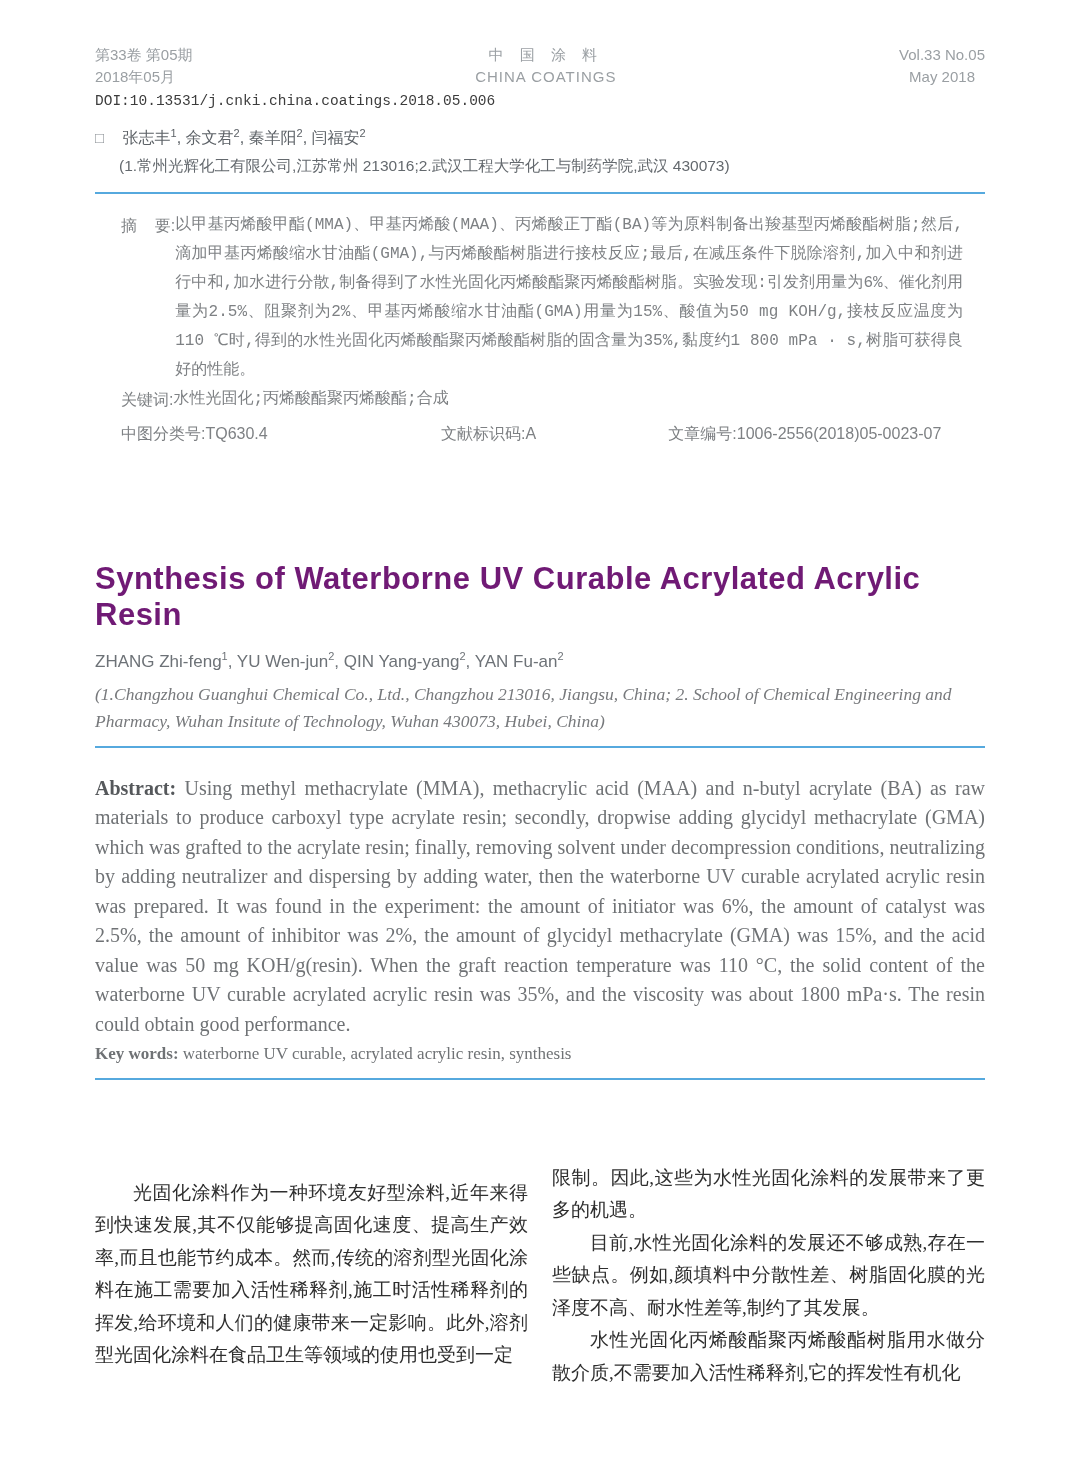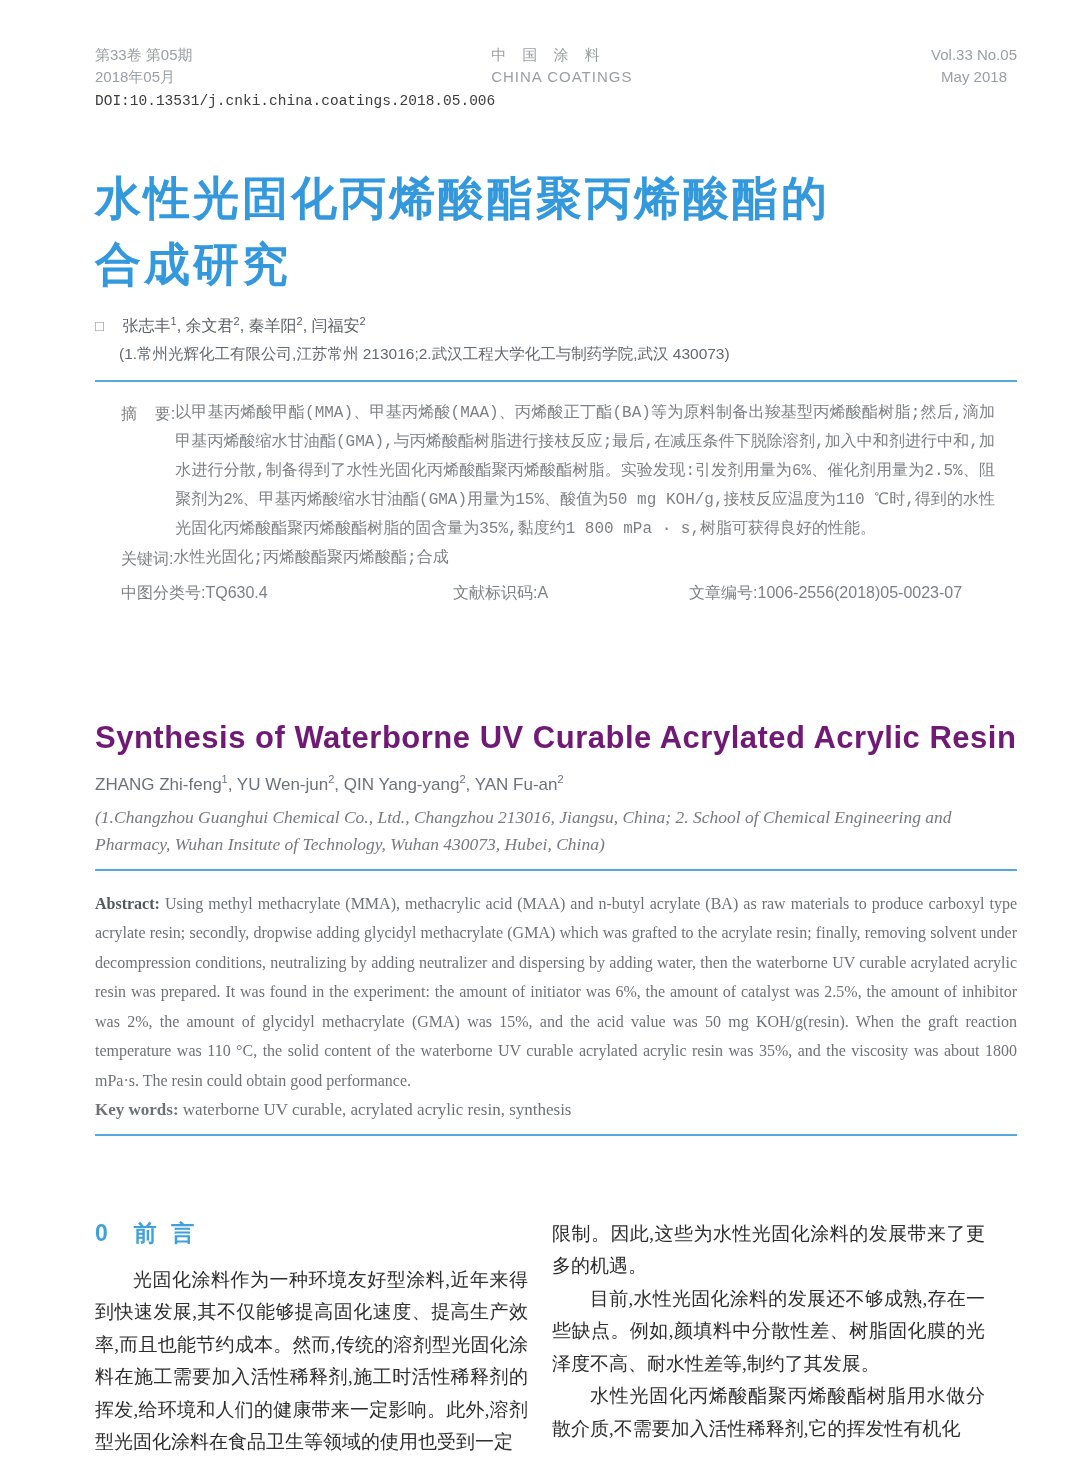--- a/index.html
+++ b/index.html
@@ -2,26 +2,26 @@
 <html><head>
 <meta charset="utf-8">
 <style>
   * { margin:0; padding:0; box-sizing:border-box; }
   html,body { background:#ffffff; }
   body {
     width:1075px; height:1459px;
     font-family:"Liberation Sans","DejaVu Sans",sans-serif;
     color:#333; overflow:hidden;
   }
-  .page { width:1075px; height:1459px; padding:44px 58px 0 95px; position:relative; }
+  .page { width:1075px; height:1459px; padding:44px 90px 0 95px; position:relative; }
 
   
   .jheader { display:flex; justify-content:space-between; color:#9a9fa3; font-size:15px; line-height:22px; }
   .jheader .col { white-space:nowrap; }
-  .jheader .col.center { letter-spacing:1px; }
+  .jheader .col.center { text-align:center; letter-spacing:1px; }
   .jheader .col.right { text-align:center; }
   .jheader .cn-line { letter-spacing:6px; }
   .doi { margin-top:5px; font-size:14.5px; color:#3c3c3c; font-family:Liberation Mono, monospace; }
 
   
   .cn-title { margin-top:56px; color:#3398dc; font-weight:bold; font-size:46px; line-height:66px; letter-spacing:3px; }
   .cn-authors { margin-top:18px; font-size:16px; color:#5c6166; }
   .cn-authors .marker { display:inline-block; margin-right:14px; color:#8a8f94; font-size:15px; }
   sup { font-size:11px; }
   .cn-affil { margin-top:7px; margin-left:24px; font-size:15.5px; color:#64696e; }
@@ -37,21 +37,21 @@
   .clc-row { display:flex; margin:10px 22px 0 26px; color:#7e8184; font-size:16px; }
   .clc-row .c1 { width:38%; }
   .clc-row .c2 { width:27%; }
   .clc-row .c3 { flex:1; }
 
   
   .en-title { margin-top:116px; color:#701a75; font-weight:bold; font-size:31px; letter-spacing:0.5px; }
   .en-authors { margin-top:17px; font-size:17px; color:#6d7277; }
   .en-affil { margin-top:9px; font-family:"Liberation Serif","DejaVu Serif",serif; font-style:italic; font-size:17.5px; color:#77797c; line-height:27px; }
   .rule-2 { margin-top:11px; }
-  .en-abstract { margin-top:18px; font-family:"Liberation Serif","DejaVu Serif",serif; font-size:16px; color:#6f7275; line-height:29.5px; text-align:justify; }
+  .en-abstract { margin-top:26px; font-family:"Liberation Serif","DejaVu Serif",serif; font-size:20px; color:#6f7275; line-height:29.5px; text-align:justify; }
   .en-abstract b { color:#55585b; }
   .en-keywords { font-family:"Liberation Serif","DejaVu Serif",serif; font-size:17px; color:#6f7275; line-height:29.5px; }
   .rule-3 { margin-top:9px; }
 
   
   .body-cols { margin-top:82px; display:flex; gap:24px; }
   .bcol { width:433px; }
   .sec-head { color:#3fa0dc; font-weight:bold; font-size:23px; }
   .sec-head .num { margin-right:26px; }
   .sec-head .ttl { letter-spacing:4px; }
@@ -73,24 +73,20 @@
       <div class="cn-line">中 国 涂 料</div>
       <div>CHINA COATINGS</div>
     </div>
     <div class="col right">
       <div>Vol.33  No.05</div>
       <div>May 2018</div>
     </div>
   </div>
   <div class="doi">DOI:10.13531/j.cnki.china.coatings.2018.05.006</div>
 
-  <div class="cn-title">
-    <div>水性光固化丙烯酸酯聚丙烯酸酯的</div>
-    <div>合成研究</div>
-  </div>
 
   <div class="cn-authors">
     <span class="marker">□</span>
     <span class="au"><span>张志丰</span><sup>1</sup><span>,</span></span>
     <span class="au"><span>余文君</span><sup>2</sup><span>,</span></span>
     <span class="au"><span>秦羊阳</span><sup>2</sup><span>,</span></span>
     <span class="au"><span>闫福安</span><sup>2</sup><span></span></span>
   </div>
   <div class="cn-affil">(1.常州光辉化工有限公司,江苏常州  213016;2.武汉工程大学化工与制药学院,武汉  430073)</div>
 
@@ -128,23 +124,20 @@
     <b>Abstract:</b><span> Using methyl methacrylate (MMA), methacrylic acid (MAA) and n-butyl acrylate (BA) as raw materials to produce carboxyl type acrylate resin; secondly, dropwise adding glycidyl methacrylate (GMA) which was grafted to the acrylate resin; finally, removing solvent under decompression conditions, neutralizing by adding neutralizer and dispersing by adding water, then the waterborne UV curable acrylated acrylic resin was prepared. It was found in the experiment: the amount of initiator was 6%, the amount of catalyst was 2.5%, the amount of inhibitor was 2%, the amount of glycidyl methacrylate (GMA) was 15%, and the acid value was 50 mg KOH/g(resin). When the graft reaction temperature was 110 °C, the solid content of the waterborne UV curable acrylated acrylic resin was 35%, and the viscosity was about 1800 mPa·s. The resin could obtain good performance.</span>
   </div>
   <div class="en-keywords">
     <b>Key words:</b><span> waterborne UV curable, acrylated acrylic resin, synthesis</span>
   </div>
 
   <hr class="blue-rule rule-3">
 
   <div class="body-cols">
     <div class="bcol bcol-left">
-      <div class="sec-head">
-        <span class="num">0</span><span class="ttl">前  言</span>
-      </div>
       <p class="bpara indent">光固化涂料作为一种环境友好型涂料,近年来得到快速发展,其不仅能够提高固化速度、提高生产效率,而且也能节约成本。然而,传统的溶剂型光固化涂料在施工需要加入活性稀释剂,施工时活性稀释剂的挥发,给环境和人们的健康带来一定影响。此外,溶剂型光固化涂料在食品卫生等领域的使用也受到一定</p>
     </div>
     <div class="bcol bcol-right">
       <p class="bpara">限制。因此,这些为水性光固化涂料的发展带来了更多的机遇。</p>
       <p class="bpara indent">目前,水性光固化涂料的发展还不够成熟,存在一些缺点。例如,颜填料中分散性差、树脂固化膜的光泽度不高、耐水性差等,制约了其发展。</p>
       <p class="bpara indent">水性光固化丙烯酸酯聚丙烯酸酯树脂用水做分散介质,不需要加入活性稀释剂,它的挥发性有机化</p>
     </div>
   </div>
 
 </div>

